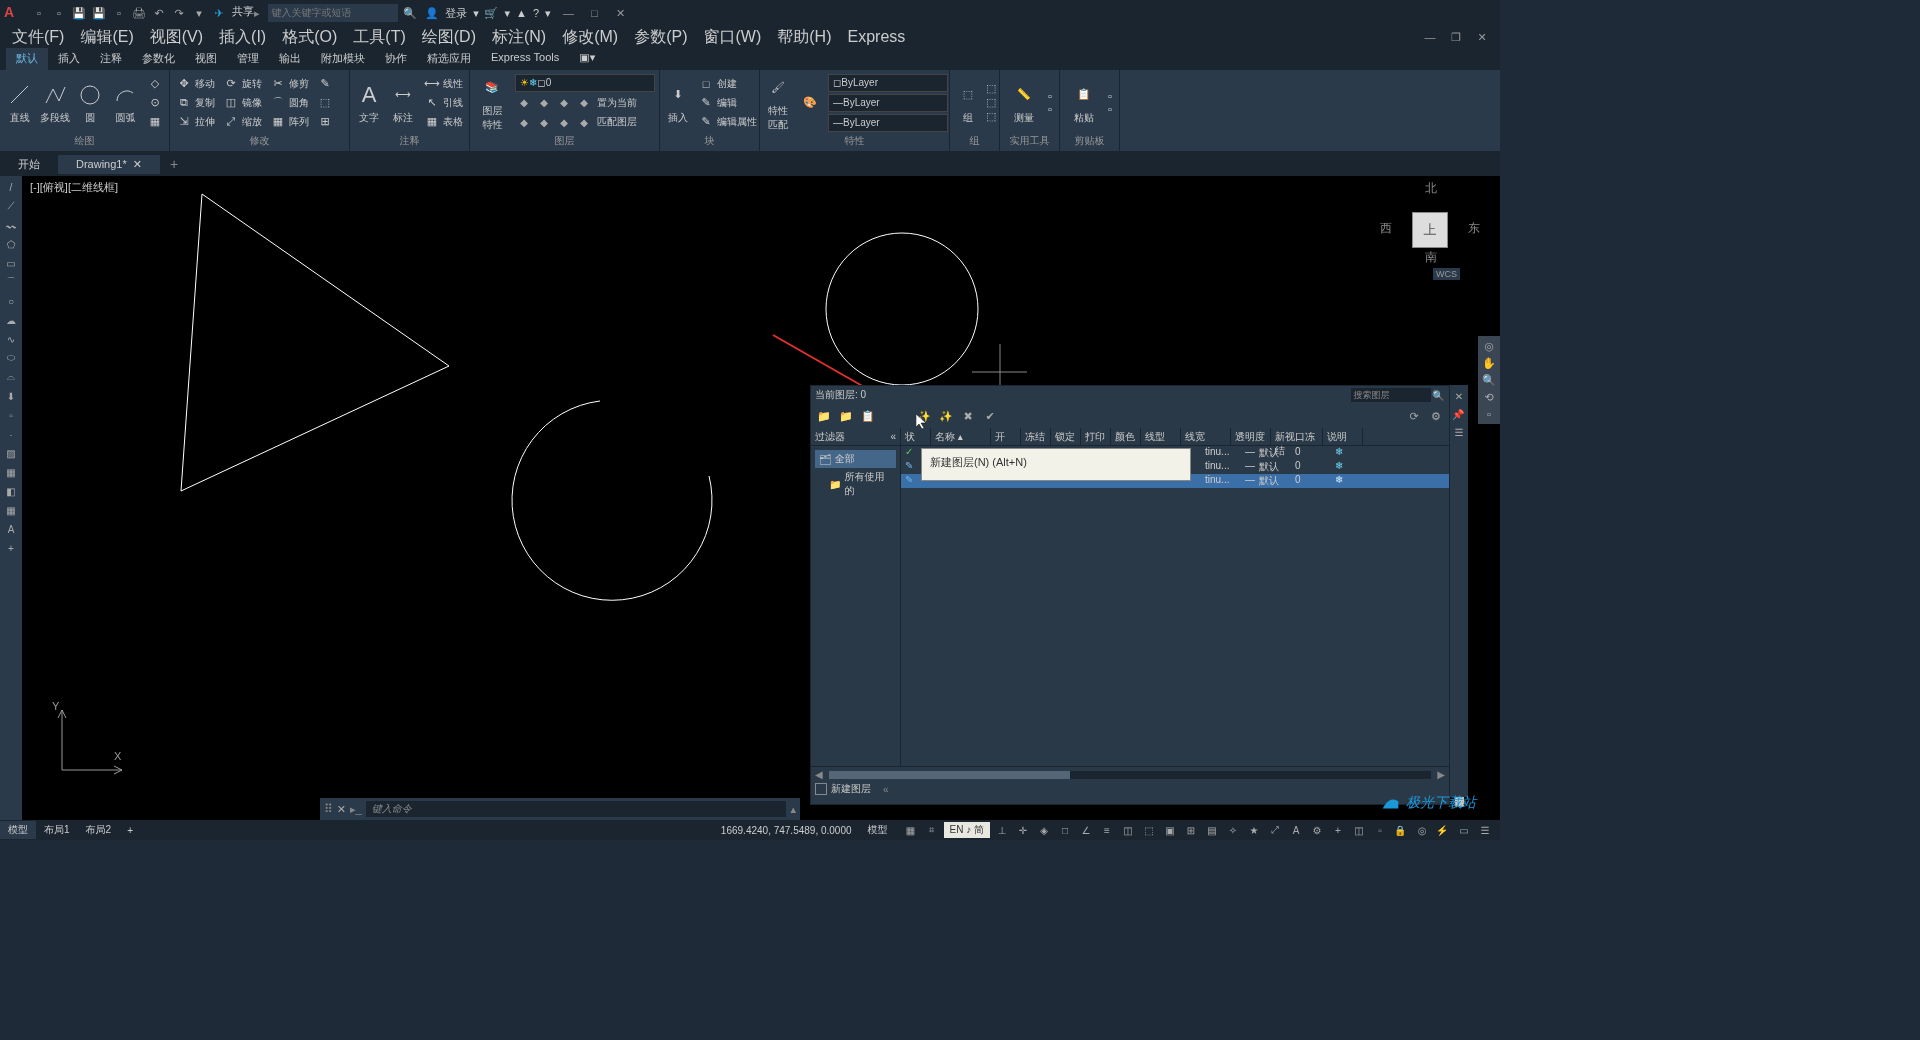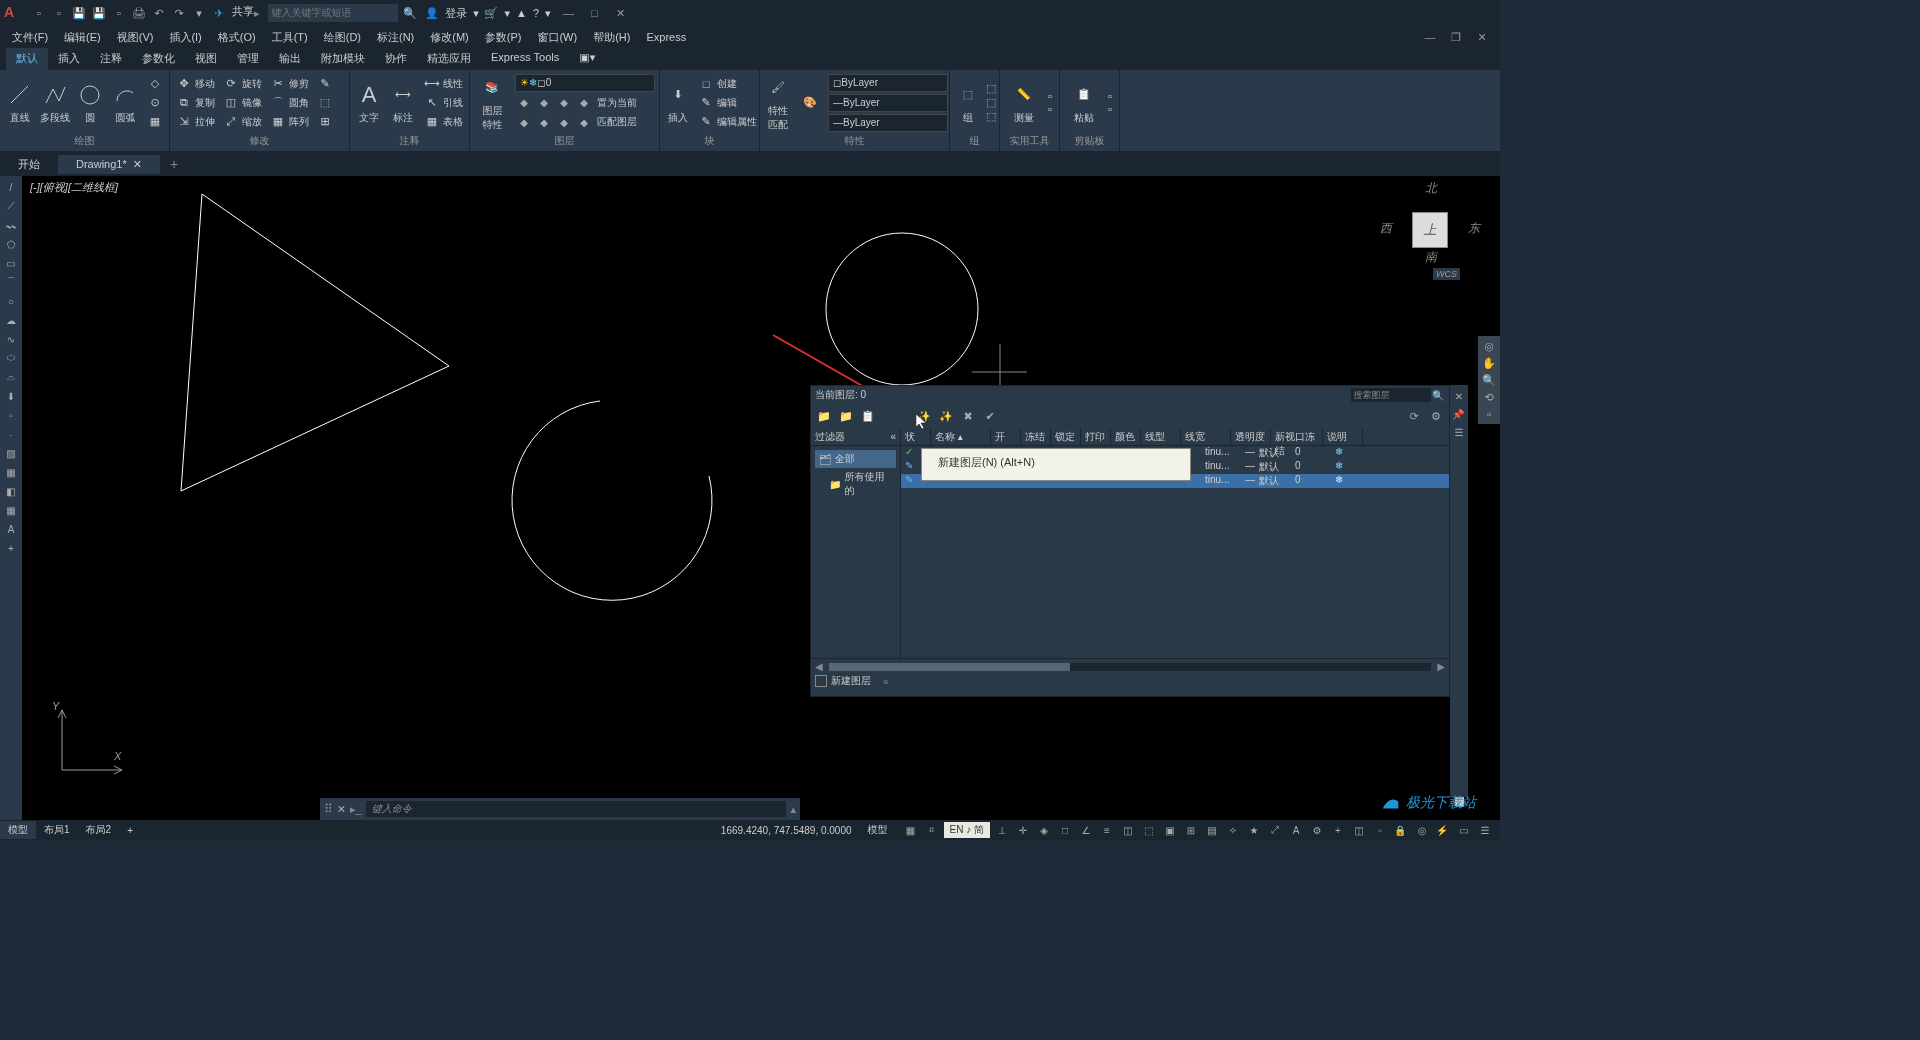--- a/index.html
+++ b/index.html
@@ -11,21 +11,21 @@
 .qat { display: flex; gap: 2px; }
 .qat-icon { width: 18px; height: 18px; display: flex; align-items: center; justify-content: center; color: #aaa; font-size: 11px; }
 .titlebar-center { flex: 1; text-align: center; color: #999; font-size: 11px; }
 .titlebar-right { display: flex; align-items: center; gap: 6px; }
 .search-box { background: #2a3a4a; width: 130px; height: 18px; padding: 0 4px; color: #777; font-size: 10px; display: flex; align-items: center; }
 .win-controls { display: flex; gap: 2px; }
 .win-btn { width: 24px; height: 18px; display: flex; align-items: center; justify-content: center; font-size: 11px; color: #999; }
 
 
 .menubar { height: 22px; background: #1a2530; display: flex; align-items: center; padding: 0 6px; gap: 4px; }
-.menu-item { padding: 2px 6px; color: #ccc; font-size: 11px; }
+.menu-item { padding: 2px 6px; color: #ccc; font-size: 16px; }
 .menubar-right { margin-left: auto; display: flex; gap: 2px; }
 
 
 .ribbon-tabs { height: 22px; background: #1a2530; display: flex; padding: 0 6px; }
 .ribbon-tab { padding: 3px 10px; font-size: 11px; color: #ccc; }
 .ribbon-tab.active { background: #2a3a4a; color: #6bb4e0; }
 
 
 .ribbon { height: 82px; background: #2a3a4a; display: flex; border-bottom: 1px solid #1a2530; }
 .ribbon-panel { display: flex; flex-direction: column; border-right: 1px solid #1a2530; padding: 2px 4px; }
@@ -45,31 +45,31 @@
 
 .doc-tabs { height: 24px; background: #1a2530; display: flex; align-items: center; }
 .doc-tab { padding: 3px 18px; font-size: 11px; color: #ccc; display: flex; align-items: center; gap: 6px; }
 .doc-tab.active { background: #2a3a4a; }
 .doc-add { padding: 3px 10px; color: #888; font-size: 14px; }
 
 
 .main { position: absolute; top: 176px; left: 0; right: 0; bottom: 20px; display: flex; }
 .toolbar-left { width: 22px; background: #2a3a4a; display: flex; flex-direction: column; padding: 2px 0; gap: 1px; }
 .toolbar-left .tb-icon { width: 20px; height: 18px; display: flex; align-items: center; justify-content: center; color: #aaa; font-size: 10px; margin: 0 auto; }
-.canvas { flex: 1; background: #000; position: relative; font-style: italic; }
+.canvas { flex: 1; background: #000; position: relative; }
 .viewport-label { position: absolute; top: 4px; left: 8px; color: #ccc; font-size: 11px; }
 
 
 .viewcube { position: absolute; top: 4px; right: 30px; width: 80px; height: 100px; }
 .viewcube .cube { width: 36px; height: 36px; background: #ddd; position: absolute; top: 32px; left: 22px; border: 1px solid #888; }
 .compass { color: #888; font-size: 12px; position: absolute; }
 .wcs-label { position: absolute; bottom: 0; right: 10px; background: #2a3a4a; color: #999; font-size: 9px; padding: 1px 3px; }
 
 
-.layer-palette { position: absolute; top: 385px; left: 810px; width: 640px; height: 312px; background: #2a3947; border: 1px solid #1a2530; display: flex; flex-direction: column; }
+.layer-palette { position: absolute; top: 385px; left: 810px; width: 640px; height: 420px; background: #2a3947; border: 1px solid #1a2530; display: flex; flex-direction: column; }
 .palette-header { height: 18px; display: flex; align-items: center; padding: 0 4px; font-size: 10px; color: #ccc; }
 .palette-header .spacer { flex: 1; }
 .palette-header .search-layer { background: #1a2530; width: 80px; height: 14px; color: #888; font-size: 9px; padding: 0 3px; display: flex; align-items: center; }
 .palette-toolbar { height: 24px; display: flex; align-items: center; padding: 0 4px; gap: 4px; }
 .palette-toolbar .pt-icon { width: 18px; height: 18px; display: flex; align-items: center; justify-content: center; color: #aaa; }
 .palette-toolbar .spacer { flex: 1; }
 .palette-body { flex: 1; display: flex; }
 .filter-panel { width: 90px; background: #2a3947; border-right: 1px solid #1a2530; display: flex; flex-direction: column; }
 .filter-header { height: 18px; display: flex; align-items: center; justify-content: space-between; padding: 0 4px; font-size: 10px; border-bottom: 1px solid #1a2530; }
 .filter-tree { padding: 4px; font-size: 10px; }
@@ -84,21 +84,21 @@
 .table-row.selected { background: #3a6fa8; }
 .table-row .td { padding: 0 4px; overflow: hidden; white-space: nowrap; }
 .palette-footer { height: 38px; border-top: 1px solid #1a2530; padding: 2px 4px; font-size: 10px; display: flex; flex-direction: column; gap: 2px; }
 .filter-toggle { display: flex; align-items: center; gap: 4px; }
 .footer-status { color: #ccc; }
 .palette-side { position: absolute; top: 385px; left: 1450px; width: 18px; height: 412px; background: #2a3947; display: flex; flex-direction: column; align-items: center; padding-top: 4px; gap: 4px; }
 .palette-side .side-icon { width: 14px; height: 14px; color: #aaa; font-size: 10px; display: flex; align-items: center; justify-content: center; }
 .palette-side .side-text { writing-mode: vertical-rl; font-size: 10px; color: #ccc; margin-top: auto; margin-bottom: 8px; }
 
 
-.tooltip { position: absolute; top: 448px; left: 921px; background: #f2f2e8; color: #333; border: 1px solid #888; padding: 6px 16px; width: 270px; font-size: 11px; line-height: 1.4; }
+.tooltip { position: absolute; top: 448px; left: 921px; background: #f2f2e8; color: #333; border: 1px solid #888; padding: 6px 8px; width: 270px; font-size: 11px; line-height: 1.4; }
 .tooltip .tt-title { font-weight: normal; margin-bottom: 4px; }
 
 
 .arrow-svg { position: absolute; top: 330px; left: 768px; pointer-events: none; }
 
 
 .cursor { position: absolute; top: 414px; left: 916px; pointer-events: none; }
 
 
 .ucs-icon { position: absolute; bottom: 40px; left: 30px; }

